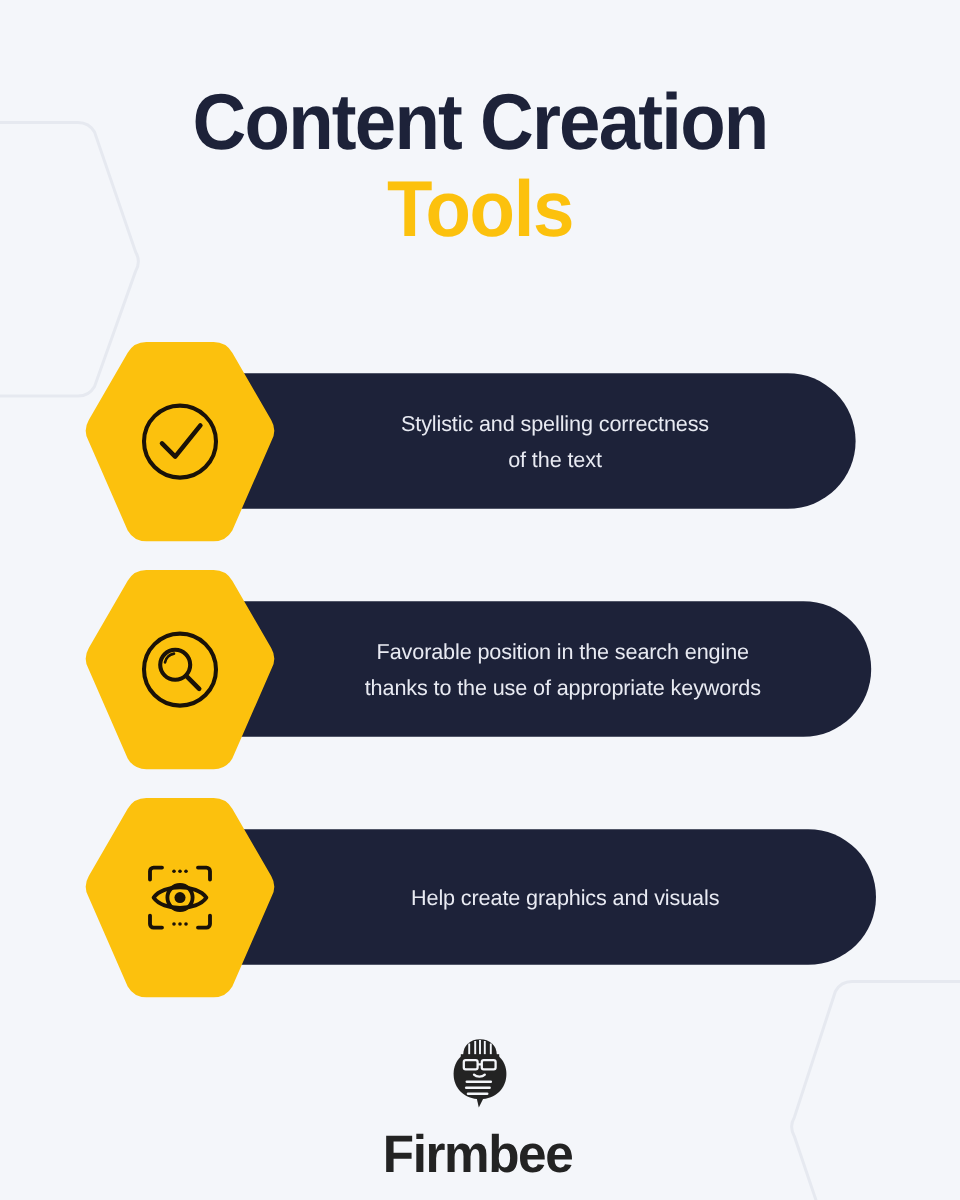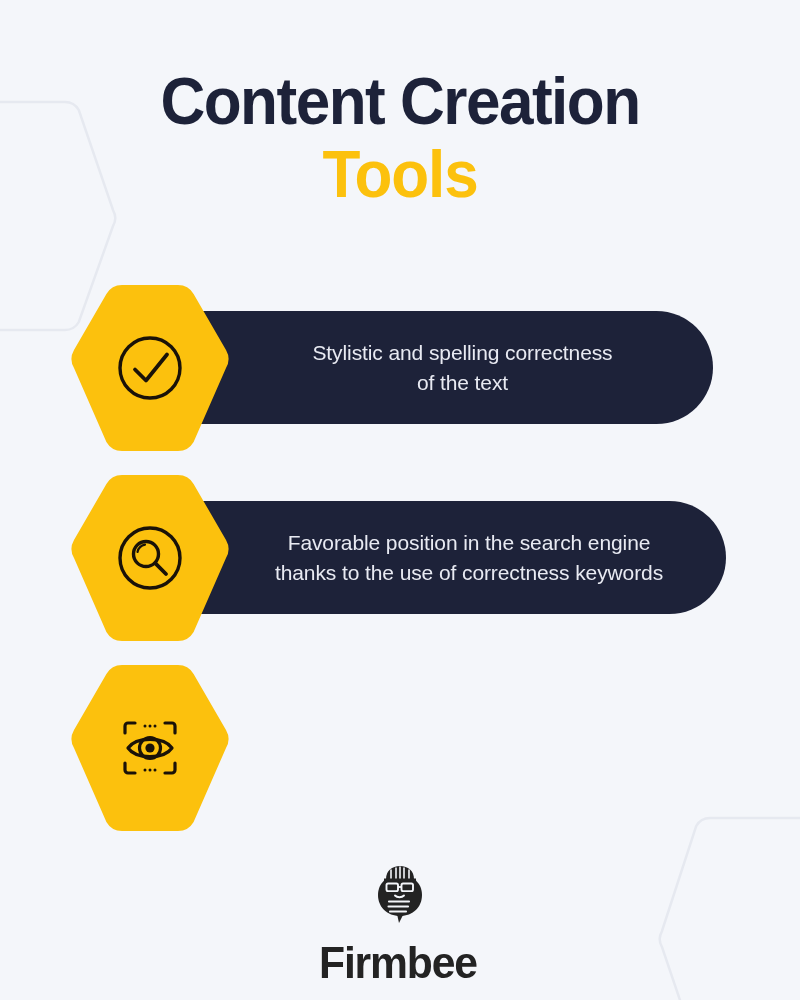--- a/index.html
+++ b/index.html
@@ -76,21 +76,21 @@
     align-items:center;
     justify-content:center;
   }
   .row-1 .pill { width:553px; }
   .row-2 .pill { width:566px; }
   .row-3 .pill { width:570px; }
 
   .pill-text {
     color:#E8EAF2;
     font-family:"Liberation Sans", sans-serif;
-    font-size:21px;
+    font-size:18px;
     line-height:30px;
     font-weight:400;
     text-align:center;
     padding-left:78px;
     padding-right:26px;
     white-space:pre-line;
     letter-spacing:-0.1px;
   }
 
   
@@ -170,38 +170,41 @@
           <circle cx="37" cy="37" r="30" fill="none" stroke="#1A1208" stroke-width="3.4"></circle>
           <path d="M22 38.5 L33 49.5 L54 23.5" fill="none" stroke="#1A1208" stroke-width="3.8" stroke-linecap="round" stroke-linejoin="round"></path>
         </svg>
       </div>
     </div>
   </div>
 
   <div class="row row-2">
     <div class="pill">
       <div class="pill-text">Favorable position in the search engine
-thanks to the use of correctness keywords</div>
+thanks to the use of appropriate keywords</div>
     </div>
     <div class="hex">
       <svg viewBox="0 0 168 170">
         <path d="M56 2 H112 a18 18 0 0 1 15.6 9 L160 67 a18 18 0 0 1 0 18 L127.6 159 a18 18 0 0 1 -15.6 9 H56 a18 18 0 0 1 -15.6 -9 L8 85 a18 18 0 0 1 0 -18 L40.4 11 A18 18 0 0 1 56 2 Z" fill="#FCC10D"></path>
       </svg>
       <div class="hex-icon">
         <svg viewBox="0 0 74 74">
           <circle cx="37" cy="37" r="30" fill="none" stroke="#1A1208" stroke-width="3.4"></circle>
           <circle cx="33" cy="33" r="12.5" fill="none" stroke="#1A1208" stroke-width="3.4"></circle>
           <path d="M24.5 31 a9.5 9.5 0 0 1 7.5 -7.3" fill="none" stroke="#1A1208" stroke-width="2.2" stroke-linecap="round"></path>
           <path d="M42.2 42.2 L53 53" fill="none" stroke="#1A1208" stroke-width="3.8" stroke-linecap="round"></path>
         </svg>
       </div>
     </div>
   </div>
 
   <div class="row row-3">
+    <div class="pill">
+      <div class="pill-text">Help create graphics and visuals</div>
+    </div>
     <div class="hex">
       <svg viewBox="0 0 168 170">
         <path d="M56 2 H112 a18 18 0 0 1 15.6 9 L160 67 a18 18 0 0 1 0 18 L127.6 159 a18 18 0 0 1 -15.6 9 H56 a18 18 0 0 1 -15.6 -9 L8 85 a18 18 0 0 1 0 -18 L40.4 11 A18 18 0 0 1 56 2 Z" fill="#FCC10D"></path>
       </svg>
       <div class="hex-icon">
         <svg viewBox="0 0 74 74">
           <g fill="none" stroke="#1A1208" stroke-width="3.2" stroke-linecap="round" stroke-linejoin="round">
             <path d="M12 22 V15 a3 3 0 0 1 3 -3 H22"></path>
             <path d="M52 12 H59 a3 3 0 0 1 3 3 V22"></path>
             <path d="M62 52 V59 a3 3 0 0 1 -3 3 H52"></path>

